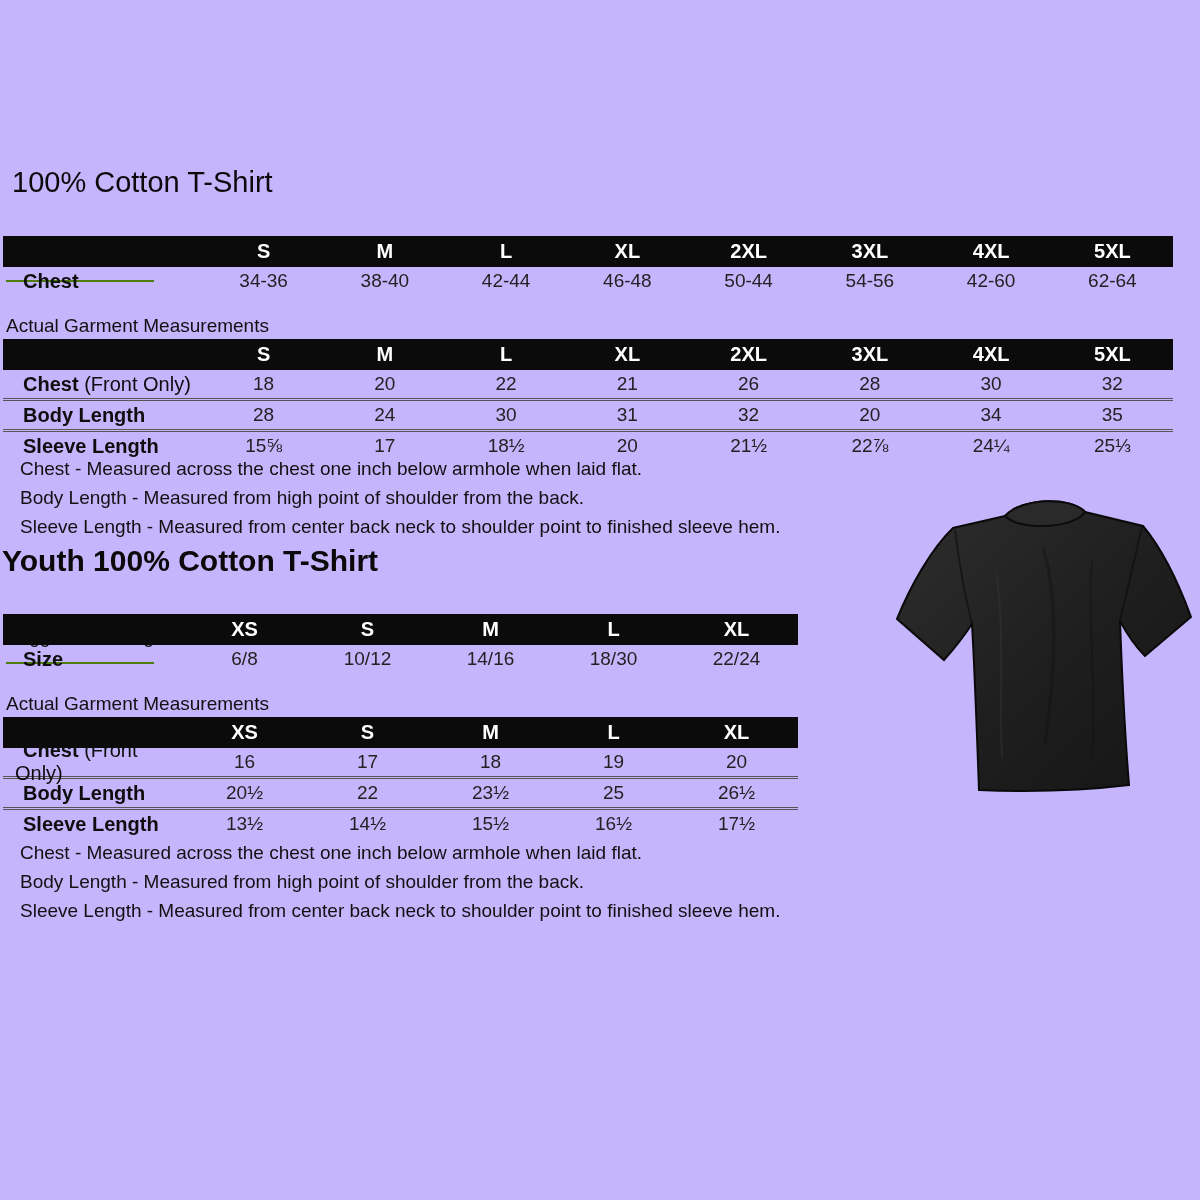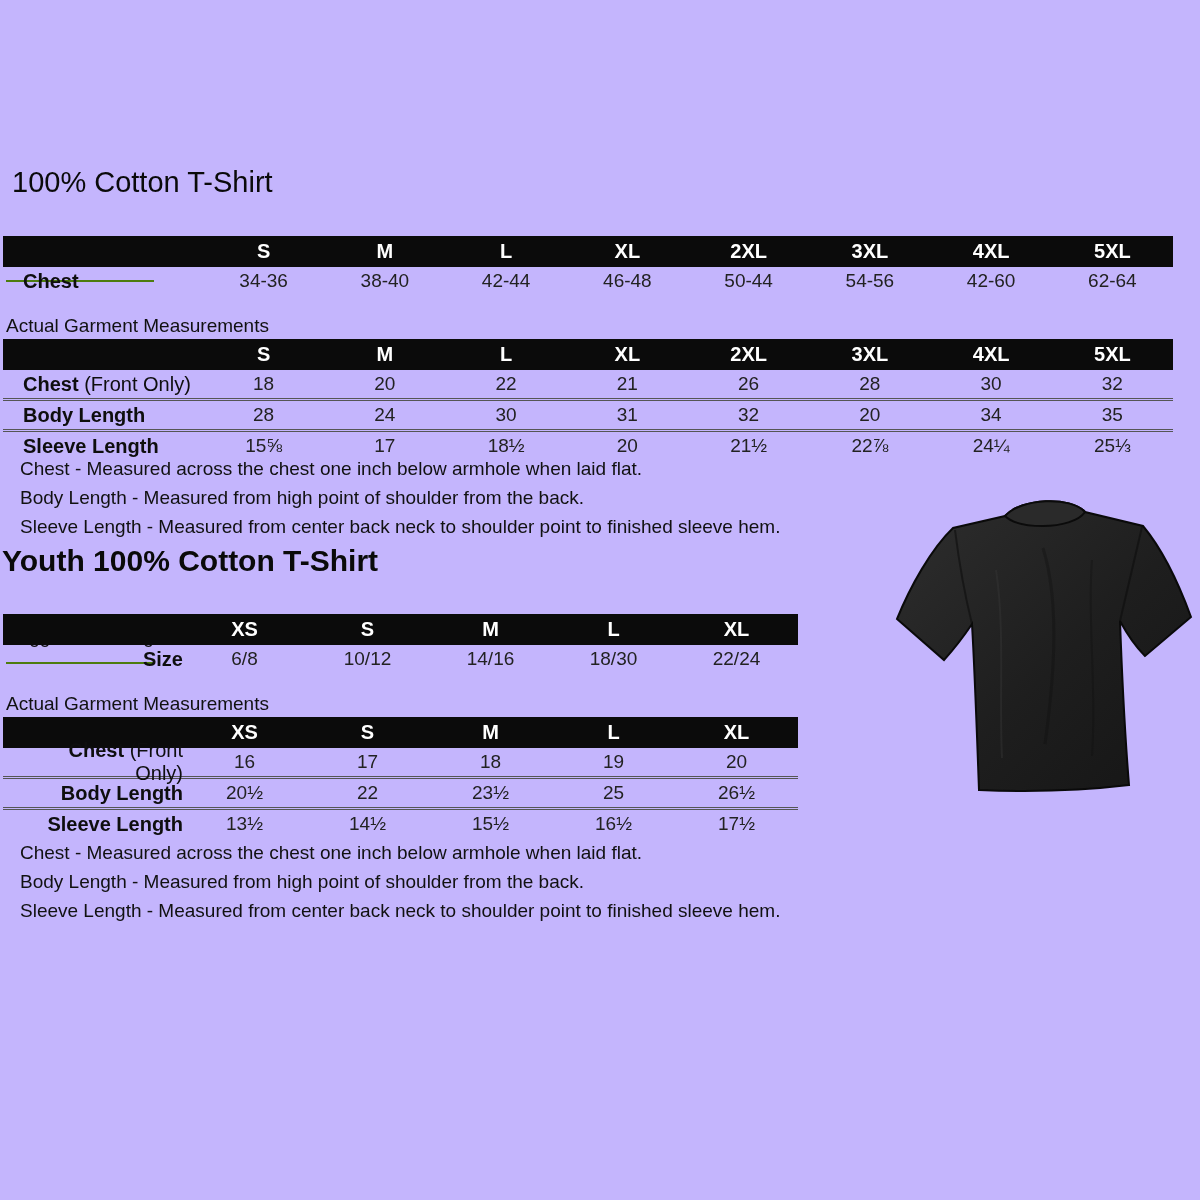--- a/index.html
+++ b/index.html
@@ -25,21 +25,21 @@
   .table.adult{width:1170px;}
   .table.youth{width:795px;}
 
   .bar-row{
     display:flex;align-items:center;height:31px;
     background:#0b0b0b;color:#fff;font-weight:bold;font-size:20px;
   }
   .data-row{display:flex;align-items:center;height:28px;font-size:19px;color:#222;}
   .data-row.sep{border-top:3px double #555;}
   .adult .label-cell{flex:0 0 200px;box-sizing:border-box;padding-left:12px;}
-  .youth .label-cell{flex:0 0 180px;box-sizing:border-box;padding-left:12px;text-align:right;}
+  .youth .label-cell{flex:0 0 180px;box-sizing:border-box;padding-left:12px;}
   .data-row .label-cell{font-size:20px;color:#0e0e0e;}
   .cell{flex:1;text-align:center;}
   .b{font-weight:bold;margin-left:8px;}
 
   .notes{position:absolute;left:20px;}
   .note{font-size:19px;color:#111;height:20px;margin-bottom:9px;white-space:nowrap;}
 
   .tshirt{position:absolute;left:893px;top:486px;width:302px;height:322px;}
 </style>
 </head>

